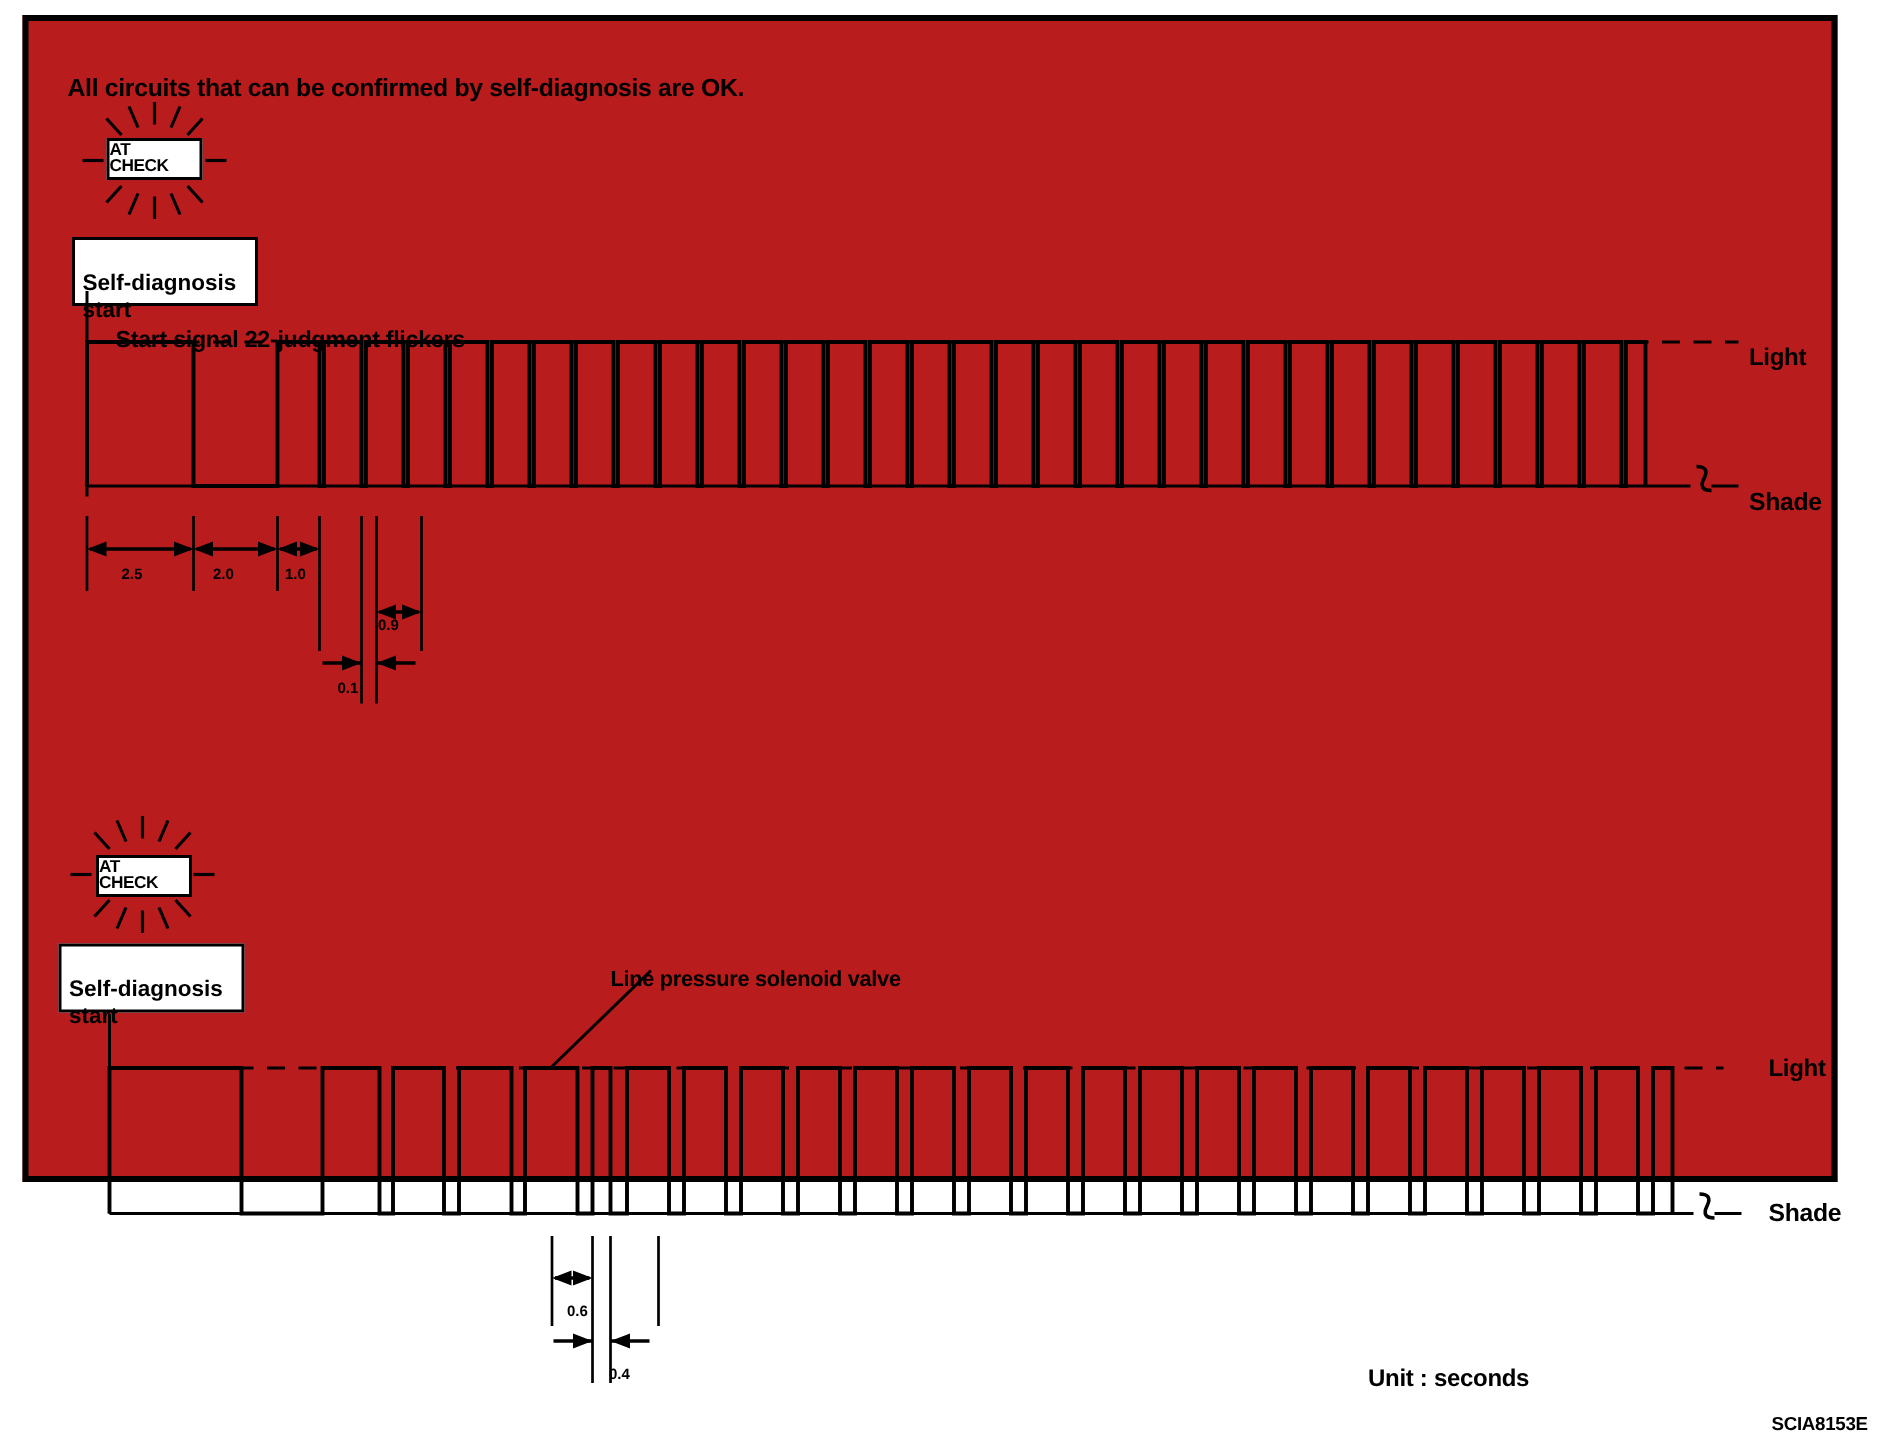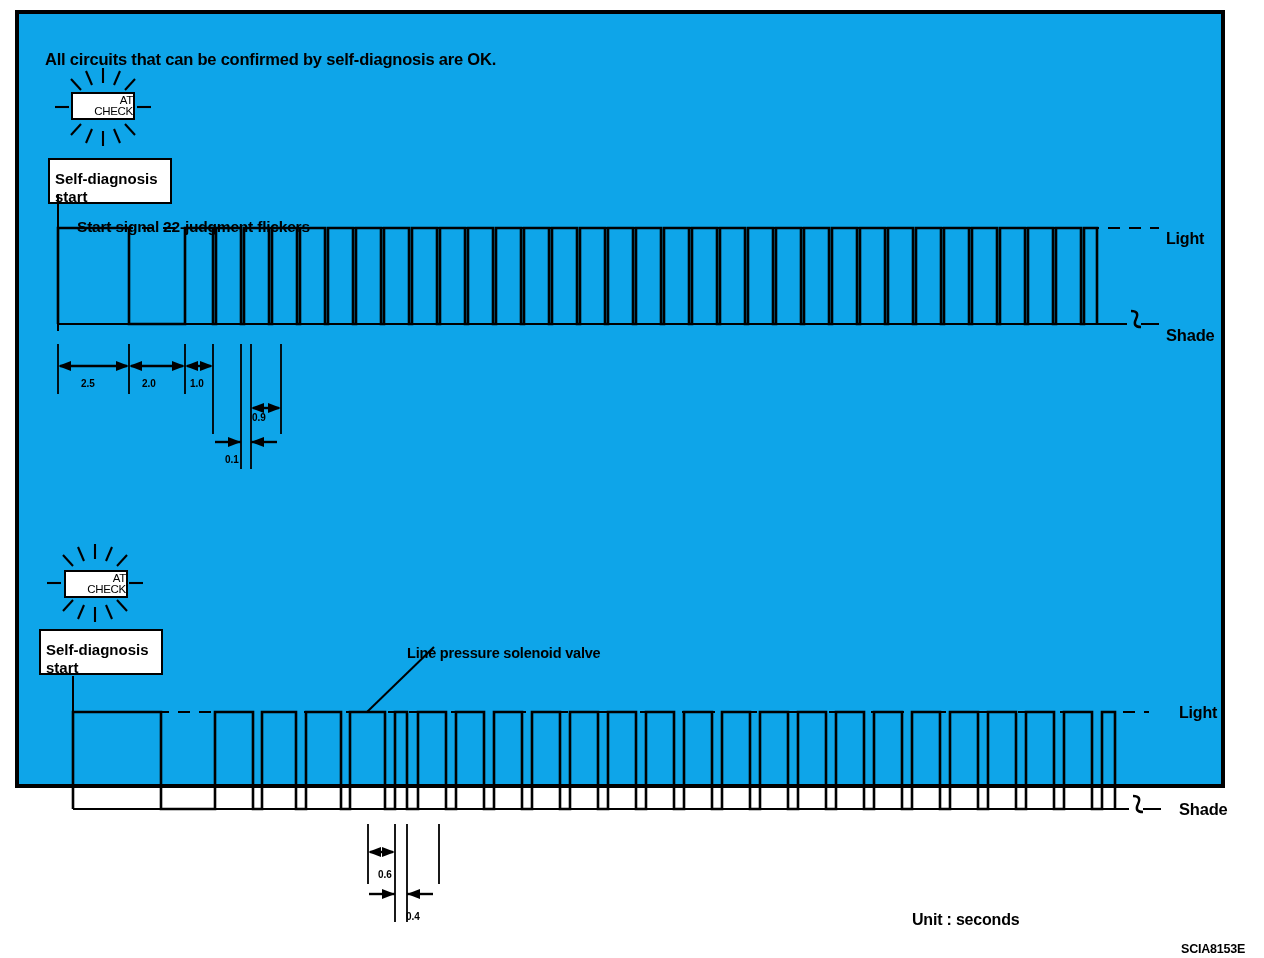--- a/index.html
+++ b/index.html
@@ -16,21 +16,21 @@
     overflow: hidden;
   }
   #frame {
     position: absolute;
     left: 15px;
     top: 10px;
     width: 1210px;
     height: 778px;
     border: 4px solid #000;
     box-sizing: border-box;
-    background: #0ea5e9;
+    background: #b91c1c;
   }
   .txt {
     position: absolute;
     white-space: nowrap;
     font-weight: bold;
     letter-spacing: -0.2px;
   }
   #heading-top {
     left: 26px;
     top: 36px;
@@ -71,30 +71,30 @@
     white-space: nowrap;
   }
   .sdbox {
     position: absolute;
     border: 2px solid #000;
     box-sizing: border-box;
     background: #fff;
     font-size: 15px;
     font-weight: bold;
     line-height: 1.18;
-    padding: 10px 4px 2px 5px;
+    padding: 20px 4px 2px 5px;
   }
   .atbox {
     position: absolute;
     border: 2.5px solid #000;
     box-sizing: border-box;
     background: #fff;
-    text-align: right;
+    text-align: left;
     font-size: 11.5px;
-    font-weight: normal;
+    font-weight: bold;
     line-height: 0.96;
     padding-top: 1px;
     letter-spacing: -0.3px;
   }
   svg { position: absolute; left: 0; top: 0; overflow: visible; }
   .lamp-svg { position: absolute; }
 </style>
 </head>
 <body>
 

